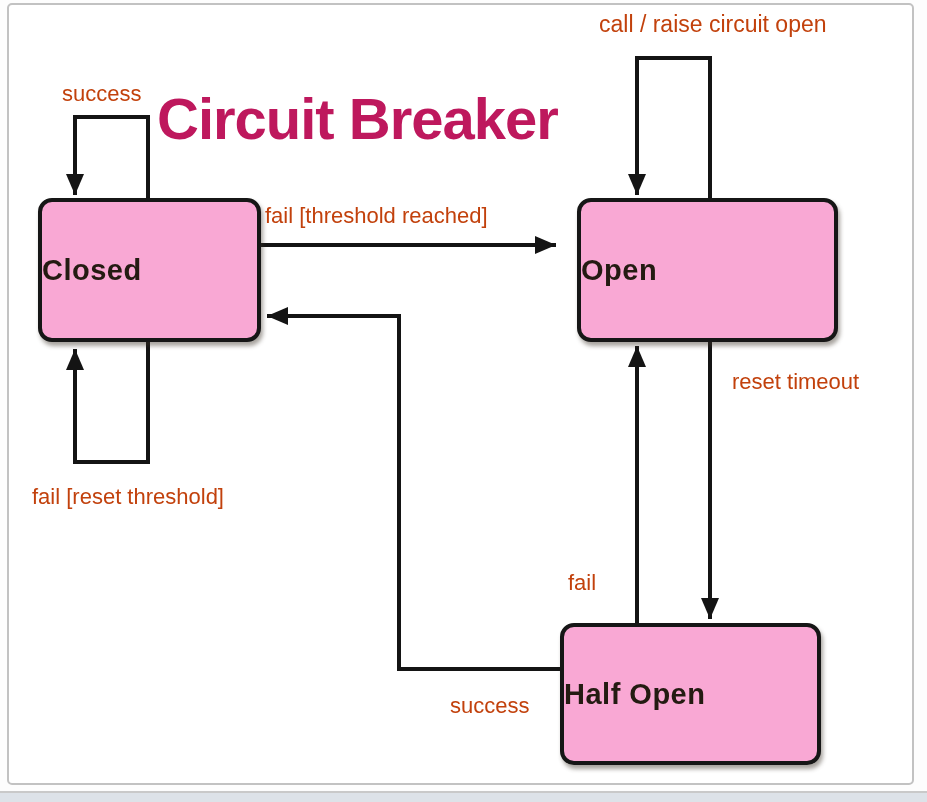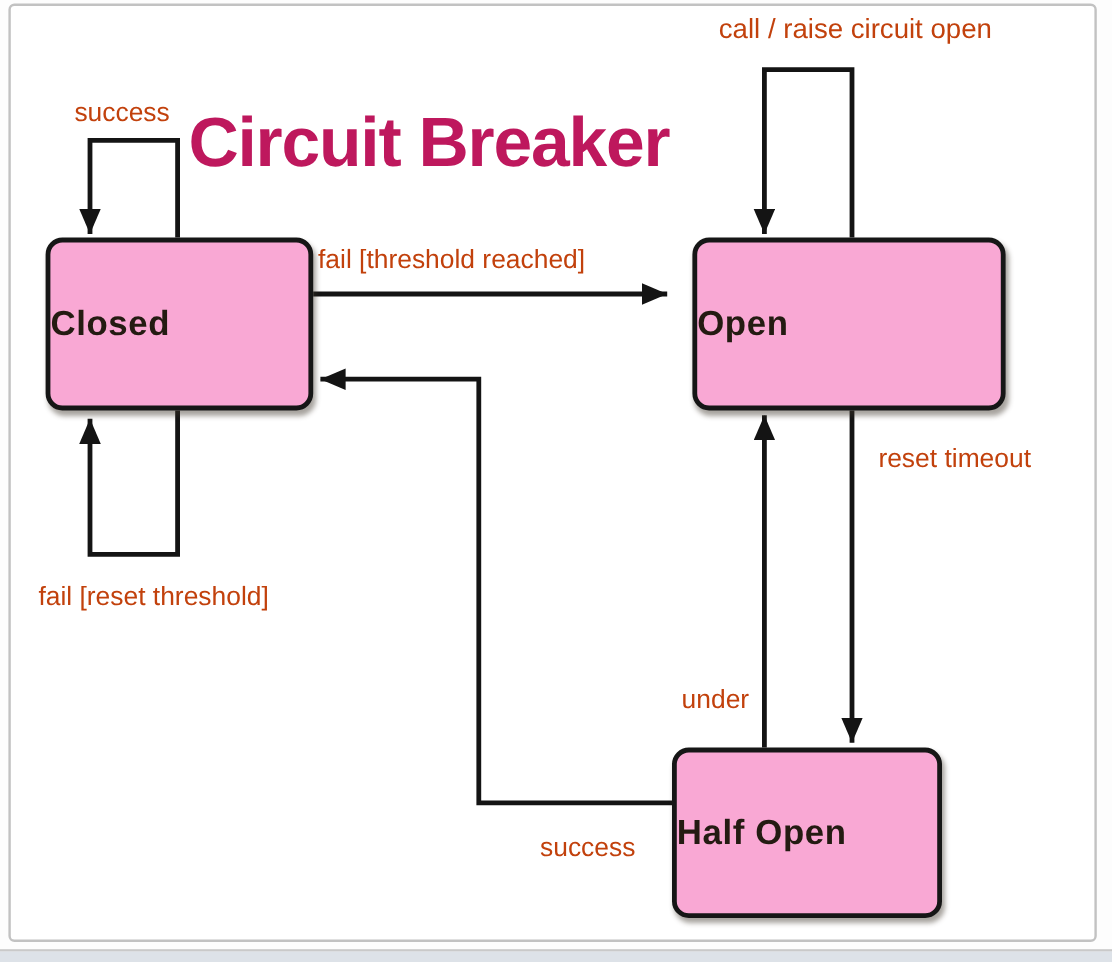--- a/index.html
+++ b/index.html
@@ -68,21 +68,21 @@
     z-index: 2;
   }
   .state span {
     font-weight: bold;
     font-size: 29px;
     color: #241b12;
     letter-spacing: 0.5px;
   }
   .state.closed   { left: 38px;  top: 198px; width: 223px; height: 144px; }
   .state.open     { left: 561px; top: 198px; width: 261px; height: 144px; margin-left: 16px; }
-  .state.halfopen { left: 560px; top: 623px; width: 225px; height: 142px; }
+  .state.halfopen { left: 560px; top: 623px; width: 261px; height: 142px; }
   .edge-label {
     position: absolute;
     font-size: 22px;
     color: #c2410c;
     white-space: nowrap;
     z-index: 2;
   }
   .lbl-success-top    { left: 62px;  top: 81px;  }
   .lbl-fail-threshold { left: 265px; top: 191px; margin-top: 12px; }
   .lbl-call-raise     { left: 599px; top: 11px;  font-size: 23px; }
@@ -137,16 +137,16 @@
   </div>
   <div class="state halfopen">
     <span>Half Open</span>
   </div>
 
   <div class="edge-label lbl-success-top">success</div>
   <div class="edge-label lbl-fail-threshold">fail [threshold reached]</div>
   <div class="edge-label lbl-fail-under">fail [reset threshold]</div>
   <div class="edge-label lbl-call-raise">call / raise circuit open</div>
   <div class="edge-label lbl-reset-timeout">reset timeout</div>
-  <div class="edge-label lbl-fail">under</div>
+  <div class="edge-label lbl-fail">fail</div>
   <div class="edge-label lbl-success-bottom">success</div>
 
 </div>
 
 </body></html>

